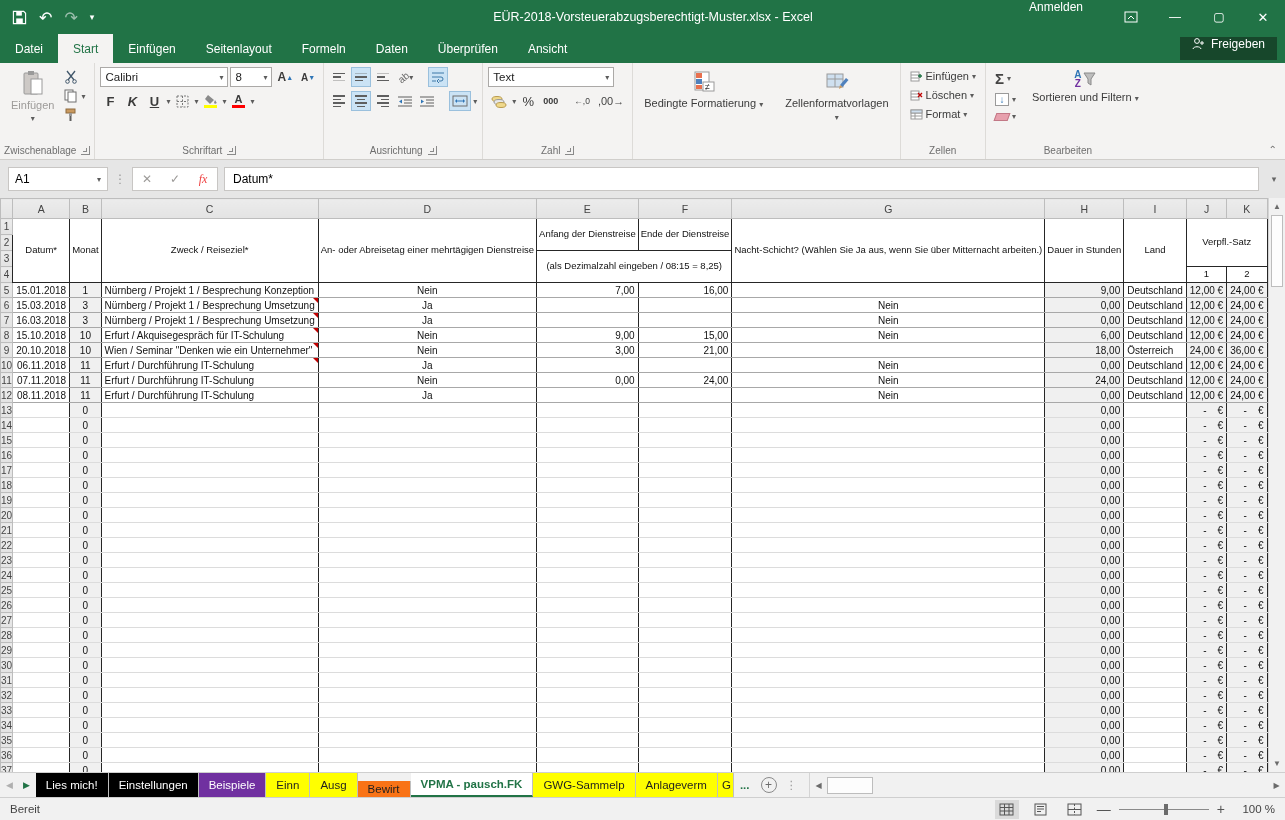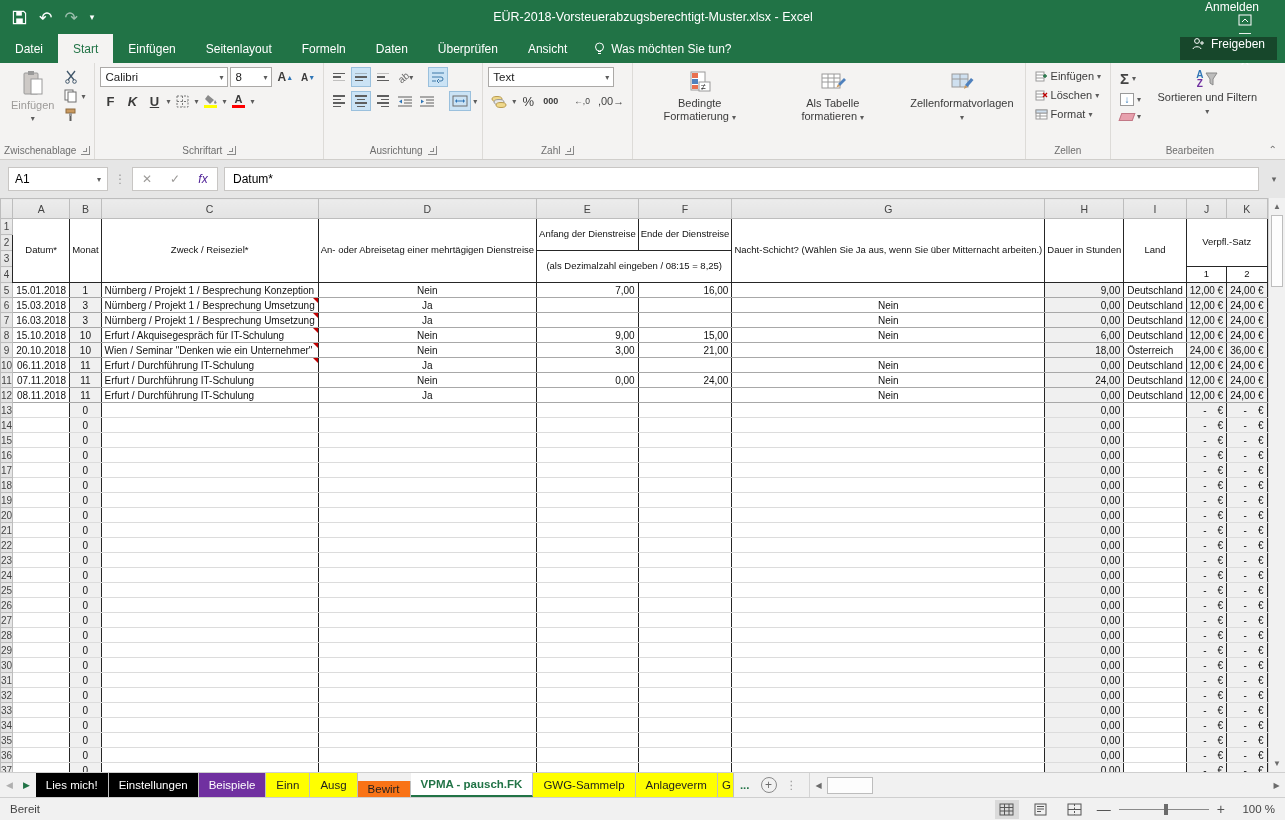--- a/index.html
+++ b/index.html
@@ -4,21 +4,21 @@
 <style>
   * { box-sizing: border-box; margin: 0; padding: 0; }
   html,body { width:1285px; height:820px; overflow:hidden; font-family:"Liberation Sans",sans-serif; background:#fff; }
 
   
   .titlebar { height:34px; background:#217346; color:#fff; display:flex; align-items:center; position:relative; }
   .qat { display:flex; align-items:center; gap:12px; padding:0 12px; font-size:13px; }
   .qat .g { cursor:pointer; display:flex; align-items:center; }
   .qat .dim { color:#9dbfae; }
   .win-title { position:absolute; left:50%; transform:translateX(-50%); font-size:12.5px; white-space:nowrap;padding-left:21px; }
-  .tb-right { margin-left:auto; display:flex; align-items:center; height:100%;flex-direction:column; }
+  .tb-right { margin-left:auto; display:flex; align-items:flex-start; height:100%; }
   .signin { font-size:12px; margin-right:26px; cursor:pointer; }
   .winbtn { width:44px; height:100%; display:flex; align-items:center; justify-content:center; font-size:12px; cursor:pointer; }
 
   
   .tabrow { height:29px; background:#217346; display:flex; align-items:stretch; color:#fff; font-size:12px; position:relative; }
   .rtab { padding:0 15px; display:flex; align-items:center; cursor:pointer; white-space:nowrap; }
   .rtab.active { background:#f4f3f2; color:#217346; }
   .tellme { display:flex; align-items:center; gap:6px; padding:0 12px; cursor:pointer; }
   .share-btn { position:absolute; right:8px; top:3px; bottom:3px; background:#17472b; display:flex; gap:6px; padding:0 12px; font-size:12px; cursor:pointer; }
 
@@ -49,21 +49,21 @@
   .alines span { height:1.5px; background:#5f5f5f; display:block; }
   .bigtxt { font-size:15px; font-weight:bold; color:#444; }
 
   
   .fbar { height:38px; background:#e6e6e6; display:flex; align-items:center; padding:6px 2px 6px 8px; gap:6px; }
   .namebox { width:100px; height:24px; background:#fff; border:1px solid #c8c6c4; display:flex; align-items:center; font-size:12px; padding:0 6px; }
   .namebox .chev { margin-left:auto; }
   .fb-dots { color:#9a9a9a; font-size:12px; }
   .fb-btns { height:24px; background:#fff; border:1px solid #c8c6c4; display:flex; align-items:center; }
   .fb-btns span { width:28px; text-align:center; font-size:12px; cursor:pointer; }
-  .fx { font-style:italic; font-family:Liberation Sans, sans-serif; color:#4c1d95; }
+  .fx { font-style:italic; font-family:Liberation Serif, serif; color:#ef4444; }
   .fb-input { flex:1; height:24px; background:#fff; border:1px solid #c8c6c4; display:flex; align-items:center; font-size:12px; padding:0 8px; }
   .fb-exp { width:18px; text-align:center; color:#666; font-size:9px; cursor:pointer; }
 
   
   .grid-wrap { position:relative; height:574px; background:#f6f6f6; overflow:hidden; }
   .grid-scroll { position:absolute; left:0; top:0; right:17px; bottom:0; overflow:hidden; }
   table.sheet { border-collapse:collapse; table-layout:fixed; }
   table.sheet th, table.sheet td { overflow:hidden; white-space:nowrap; }
   th.hdr { background:linear-gradient(#ececec,#e3e3e3); border:1px solid #bdbdbd; font-weight:normal; font-size:10.5px; color:#444; text-align:center; }
   tr.letters th { height:20px; }
@@ -146,29 +146,20 @@
 
 <div class="tabrow">
   <div class="rtab">Datei</div>
   <div class="rtab active">Start</div>
   <div class="rtab">Einfügen</div>
   <div class="rtab">Seitenlayout</div>
   <div class="rtab">Formeln</div>
   <div class="rtab">Daten</div>
   <div class="rtab">Überprüfen</div>
   <div class="rtab">Ansicht</div>
-  <div class="tellme">
-    <span>
-      <svg width="11" height="14" viewBox="0 0 11 14">
-          <circle cx="5.5" cy="5" r="4" fill="none" stroke="#fff"></circle>
-          <path d="M4 9.5h3M4 11.5h3" stroke="#fff"></path>
-        </svg>
-    </span>
-    <span>Was möchten Sie tun?</span>
-  </div>
   <div class="share-btn">
     <span>
       <svg width="13" height="13" viewBox="0 0 13 13">
           <circle cx="5" cy="4" r="2.4" fill="none" stroke="#fff"></circle>
           <path d="M1 12c.5-3 7.5-3 8 0" fill="none" stroke="#fff"></path>
           <path d="M10 4v4M8 6h4" stroke="#fff"></path>
         </svg>
     </span>
     <span>Freigeben</span>
   </div>
@@ -394,29 +385,20 @@
       <div class="btn-big">
         <svg width="24" height="24" viewBox="0 0 24 24">
             <rect x="3" y="2" width="14" height="18" fill="#fff" stroke="#9a9a9a"></rect>
             <rect x="4" y="3" width="6" height="5" fill="#e8704f"></rect>
             <rect x="4" y="9" width="6" height="5" fill="#4f81bd"></rect>
             <rect x="4" y="15" width="6" height="4" fill="#e8704f"></rect>
             <rect x="11" y="12" width="11" height="9" fill="#fff" stroke="#9a9a9a"></rect>
             <text x="13" y="20" font-size="9" fill="#333">≠</text>
           </svg>
         <span class="cap"><span>Bedingte Formatierung</span> <span class="chev">▾</span></span>
-      </div>
-      <div class="btn-big">
-        <svg width="26" height="24" viewBox="0 0 26 24">
-            <rect x="2" y="4" width="18" height="14" fill="#fff" stroke="#9a9a9a"></rect>
-            <path d="M2 8h18M2 12h18M8 4v14M14 4v14" stroke="#9a9a9a"></path>
-            <path d="M18 14l6-6 2 2-6 6z" fill="#4f81bd"></path>
-            <path d="M18 14l-1.5 3.5L20 16z" fill="#c9995f"></path>
-          </svg>
-        <span class="cap"><span>Als Tabelle formatieren</span> <span class="chev">▾</span></span>
       </div>
       <div class="btn-big">
         <svg width="26" height="24" viewBox="0 0 26 24">
             <rect x="3" y="4" width="16" height="13" fill="#cfe0f0" stroke="#9a9a9a"></rect>
             <path d="M3 9h16M11 4v13" stroke="#9a9a9a"></path>
             <path d="M16 15l6-7 2.5 2-6 7z" fill="#4f81bd"></path>
             <path d="M16 15l-1 4 3.5-2z" fill="#c9995f"></path>
           </svg>
         <span class="cap"><span>Zellenformatvorlagen</span><br><span class="chev">▾</span></span>
       </div>

